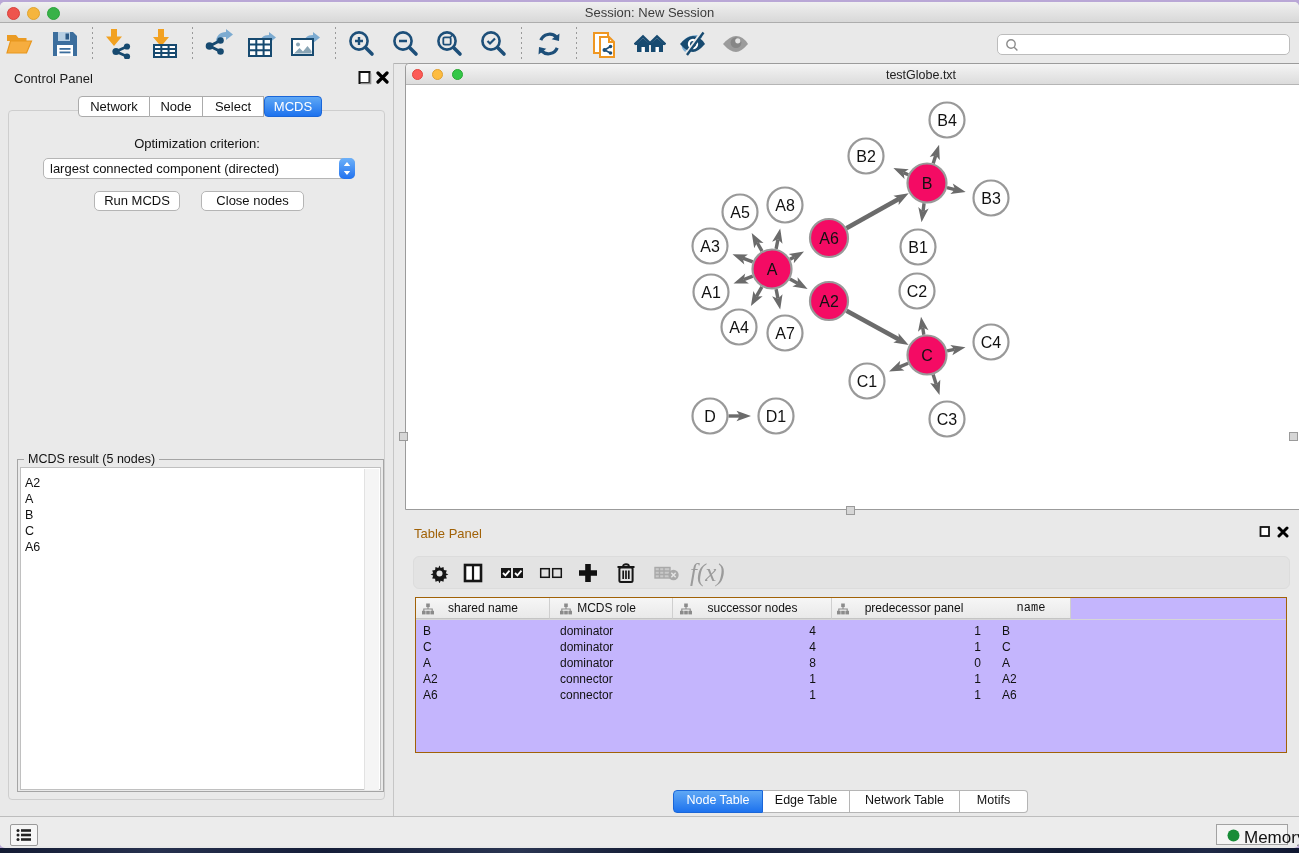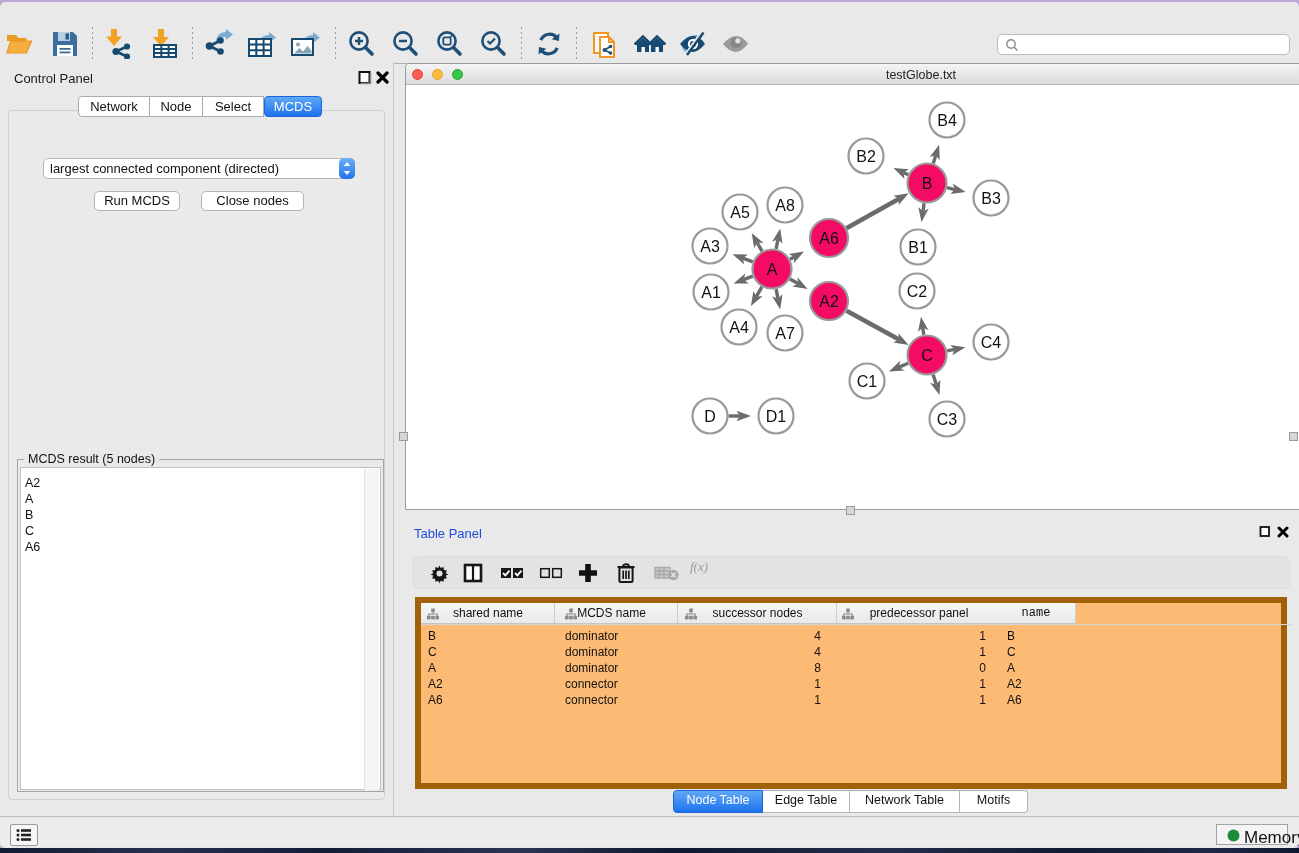--- a/index.html
+++ b/index.html
@@ -59,33 +59,39 @@
   .netwin { position:absolute; left:405px; top:61px; width:1032px; height:447px;
       border:1px solid #9b9b9b; border-radius:4px 4px 0 0; background:#fff; }
   .nettitle { position:absolute; left:0; top:0; width:100%; height:21px;
       background:linear-gradient(#f4f4f4,#dcdcdc); border-bottom:1px solid #b5b5b5;
       border-radius:4px 4px 0 0; }
   .ntl { position:absolute; border-radius:50%; width:11px; height:11px; top:5px; }
   
   .tpanel { position:absolute; left:399px; top:516px; width:900px; height:298px; background:#e9e9e9; }
   .tptool { position:absolute; left:14px; top:38px; width:877px; height:33px; background:#e3e3e3;
       border:1px solid #dcdcdc; border-radius:6px; }
-  .tbl { position:absolute; left:16px; top:79px; width:872px; height:192px; background:#fdba74;
-      border:6px solid #a16207; }
+  .tbl { position:absolute; left:16px; top:79px; width:872px; height:156px; background:#c4b5fd;
+      border:1px solid #a16207; }
   .th { position:absolute; top:0; height:21px; background:linear-gradient(#f6f6f6,#e9e9e9);
       border-right:1px solid #cfcfcf; border-bottom:1px solid #c4c4c4; font-size:12px; color:#111; }
   .td { position:absolute; height:16px; font-size:12px; color:#111; line-height:16px; }
   .htx { position:absolute; top:3px; text-align:center; }
   .btab { position:absolute; top:272px; height:23px; background:#fff; border:1px solid #b5b5b5;
       font-size:12.5px; color:#111; text-align:center; line-height:19px; }
 </style>
 </head>
 <body>
 <div class="win">
 
+  <div class="titlebar">
+    <div class="tl" style="left:7px;top:5px;background:#ee544d;border:1px solid #d8423c;"></div>
+    <div class="tl" style="left:27px;top:5px;background:#f5b53d;border:1px solid #e0a32e;"></div>
+    <div class="tl" style="left:47px;top:5px;background:#38b248;border:1px solid #2da33c;"></div>
+    <div class="title">Session: New Session</div>
+  </div>
 
   <div class="toolbar">
     <div class="vsep" style="left:92px"></div>
     <div class="vsep" style="left:192px"></div>
     <div class="vsep" style="left:335px"></div>
     <div class="vsep" style="left:521px"></div>
     <div class="vsep" style="left:576px"></div>
     <svg class="icon" style="left:4px" width="30" height="30" viewBox="0 0 30 30">
       <path d="M3 6 h9 l2.5 3 h8 v3 H3 z" fill="#eb9b23"></path>
       <path d="M6.5 12 h21 l-5 12 H3 z" fill="#f6ad3f" stroke="#e8971e" stroke-width="1.2"></path>
@@ -200,20 +206,21 @@
       <path d="M12.5 3.5 v10 h-10" stroke="#8e8e8e" stroke-width="1.6" fill="none"></path>
     </svg>
     <svg class="abs" style="left:376px;top:8px" width="13" height="13" viewBox="0 0 13 13">
       <path d="M2 2 L11 11 M11 2 L2 11" stroke="#000" stroke-width="3.2" stroke-linecap="round"></path>
     </svg>
     <div class="tabbox"></div>
     <div class="tab" style="left:78px;top:33px;width:72px;border-radius:4px 0 0 4px;">Network</div>
     <div class="tab" style="left:150px;top:33px;width:53px;border-left:none;">Node</div>
     <div class="tab" style="left:203px;top:33px;width:61px;border-left:none;">Select</div>
     <div class="tab tabsel" style="left:264px;top:33px;width:58px;">MCDS</div>
+    <div class="abs" style="left:0;top:73px;width:394px;text-align:center;font-size:13px;color:#111;">Optimization criterion:</div>
     <div class="combo">largest connected component (directed)
       <div class="combobtn">
         <svg width="16" height="21" viewBox="0 0 16 21" style="position:absolute;left:0;top:0">
           <path d="M8 4 l3.2 4 h-6.4z M8 17 l3.2 -4 h-6.4z" fill="#fff"></path>
         </svg>
       </div>
     </div>
     <div class="btn" style="left:94px;width:86px;">Run MCDS</div>
     <div class="btn" style="left:201px;width:103px;">Close nodes</div>
     <div class="grpbox">
@@ -336,21 +343,21 @@
       </div>
     <svg width="12" height="12" viewBox="0 0 12 12" style="position:absolute;right:0;bottom:0">
       <path d="M11 2 L2 11 M11 6 L6 11 M11 10 L10 11" stroke="#9a9a9a" stroke-width="1.2"></path>
     </svg>
   </div>
   <div class="abs" style="left:399px;top:430px;width:9px;height:9px;background:#d6d6d6;border:1px solid #9a9a9a;"></div>
   <div class="abs" style="left:1289px;top:430px;width:9px;height:9px;background:#d6d6d6;border:1px solid #9a9a9a;"></div>
   <div class="abs" style="left:846px;top:504px;width:9px;height:9px;background:#d6d6d6;border:1px solid #9a9a9a;"></div>
 
   <div class="tpanel">
-    <div class="abs" style="left:15px;top:8px;font-size:13px;color:#1d4ed8;">Table Panel</div>
+    <div class="abs" style="left:15px;top:8px;font-size:13px;color:#a16207;">Table Panel</div>
     <svg class="abs" style="left:860px;top:7px" width="12" height="13" viewBox="0 0 12 13">
       <rect x="1.5" y="2" width="8.5" height="9" fill="#fff" stroke="#111" stroke-width="1.8"></rect>
     </svg>
     <svg class="abs" style="left:878px;top:8px" width="12" height="12" viewBox="0 0 12 12">
       <path d="M2 2 L10 10 M10 2 L2 10" stroke="#000" stroke-width="3" stroke-linecap="round"></path>
     </svg>
     <div class="tptool">
       <svg class="abs" style="left:16px;top:7px" width="19" height="19" viewBox="0 0 19 19">
         <path d="M9.5 1.5 l1.2 2.6 2.8 -1 .4 2.9 2.9 .4 -1 2.8 2.6 1.2 -2.6 1.2 1 2.8 -2.9 .4 -.4 2.9 -2.8 -1 -1.2 2.6 -1.2 -2.6 -2.8 1 -.4 -2.9 -2.9 -.4 1 -2.8 -2.6 -1.2 2.6 -1.2 -1 -2.8 2.9 -.4 .4 -2.9 2.8 1z" fill="#161616"></path>
         <circle cx="9.5" cy="9.5" r="3" fill="#e3e3e3"></circle>
@@ -379,21 +386,21 @@
         <path d="M7.2 8.5 v8.5 M10 8.5 v8.5 M12.8 8.5 v8.5" stroke="#161616" stroke-width="1.7"></path>
       </svg>
       <svg class="abs" style="left:240px;top:9px" width="26" height="15" viewBox="0 0 26 15">
         <g stroke="#a9a9a9" fill="none" stroke-width="1.4">
           <rect x="1" y="1.5" width="15" height="10.5" fill="#c9c9c9"></rect>
           <path d="M1 5 h15 M1 8.5 h15 M5.5 1.5 v10.5 M10 1.5 v10.5"></path>
         </g>
         <circle cx="19.5" cy="9" r="5.2" fill="#a9a9a9"></circle>
         <path d="M17.3 6.8 l4.4 4.4 M21.7 6.8 l-4.4 4.4" stroke="#e3e3e3" stroke-width="1.5"></path>
       </svg>
-      <div class="abs" style="left:276px;top:2px;font-family:'Liberation Serif',serif;font-style:italic;font-size:13px;color:#9b9b9b;"><i>f(x)</i></div>
+      <div class="abs" style="left:276px;top:2px;font-family:'Liberation Serif',serif;font-style:italic;font-size:25px;color:#9b9b9b;"><i>f(x)</i></div>
     </div>
     <div class="tbl">
       <div style="position:absolute;left:0;top:21px;width:870px;height:1px;background:#d6d6d6;"></div>
       <div class="th" style="left:0;width:134px;">
           <svg width="12" height="12" viewBox="0 0 12 12" style="position:absolute;left:6px;top:5px">
             <rect x="4.2" y="0.5" width="3.6" height="3.6" fill="#8b8b8b"></rect>
             <path d="M6 4 v2 M1.8 8 v-2 h8.4 v2" stroke="#8b8b8b" stroke-width="1.1" fill="none"></path>
             <rect x="0" y="7.8" width="3.6" height="3.6" fill="#8b8b8b"></rect>
             <rect x="4.2" y="7.8" width="3.6" height="3.6" fill="#8b8b8b"></rect>
             <rect x="8.4" y="7.8" width="3.6" height="3.6" fill="#8b8b8b"></rect>
@@ -401,21 +408,21 @@
           <span class="htx" style="left:0;width:134px;">shared name</span>
         </div>
       <div class="th" style="left:134px;width:123px;">
           <svg width="12" height="12" viewBox="0 0 12 12" style="position:absolute;left:10px;top:5px">
             <rect x="4.2" y="0.5" width="3.6" height="3.6" fill="#8b8b8b"></rect>
             <path d="M6 4 v2 M1.8 8 v-2 h8.4 v2" stroke="#8b8b8b" stroke-width="1.1" fill="none"></path>
             <rect x="0" y="7.8" width="3.6" height="3.6" fill="#8b8b8b"></rect>
             <rect x="4.2" y="7.8" width="3.6" height="3.6" fill="#8b8b8b"></rect>
             <rect x="8.4" y="7.8" width="3.6" height="3.6" fill="#8b8b8b"></rect>
           </svg>
-          <span class="htx" style="left:0;width:113px;">MCDS name</span>
+          <span class="htx" style="left:0;width:113px;">MCDS role</span>
         </div>
       <div class="th" style="left:257px;width:159px;">
           <svg width="12" height="12" viewBox="0 0 12 12" style="position:absolute;left:7px;top:5px">
             <rect x="4.2" y="0.5" width="3.6" height="3.6" fill="#8b8b8b"></rect>
             <path d="M6 4 v2 M1.8 8 v-2 h8.4 v2" stroke="#8b8b8b" stroke-width="1.1" fill="none"></path>
             <rect x="0" y="7.8" width="3.6" height="3.6" fill="#8b8b8b"></rect>
             <rect x="4.2" y="7.8" width="3.6" height="3.6" fill="#8b8b8b"></rect>
             <rect x="8.4" y="7.8" width="3.6" height="3.6" fill="#8b8b8b"></rect>
           </svg>
           <span class="htx" style="left:0;width:159px;">successor nodes</span>

